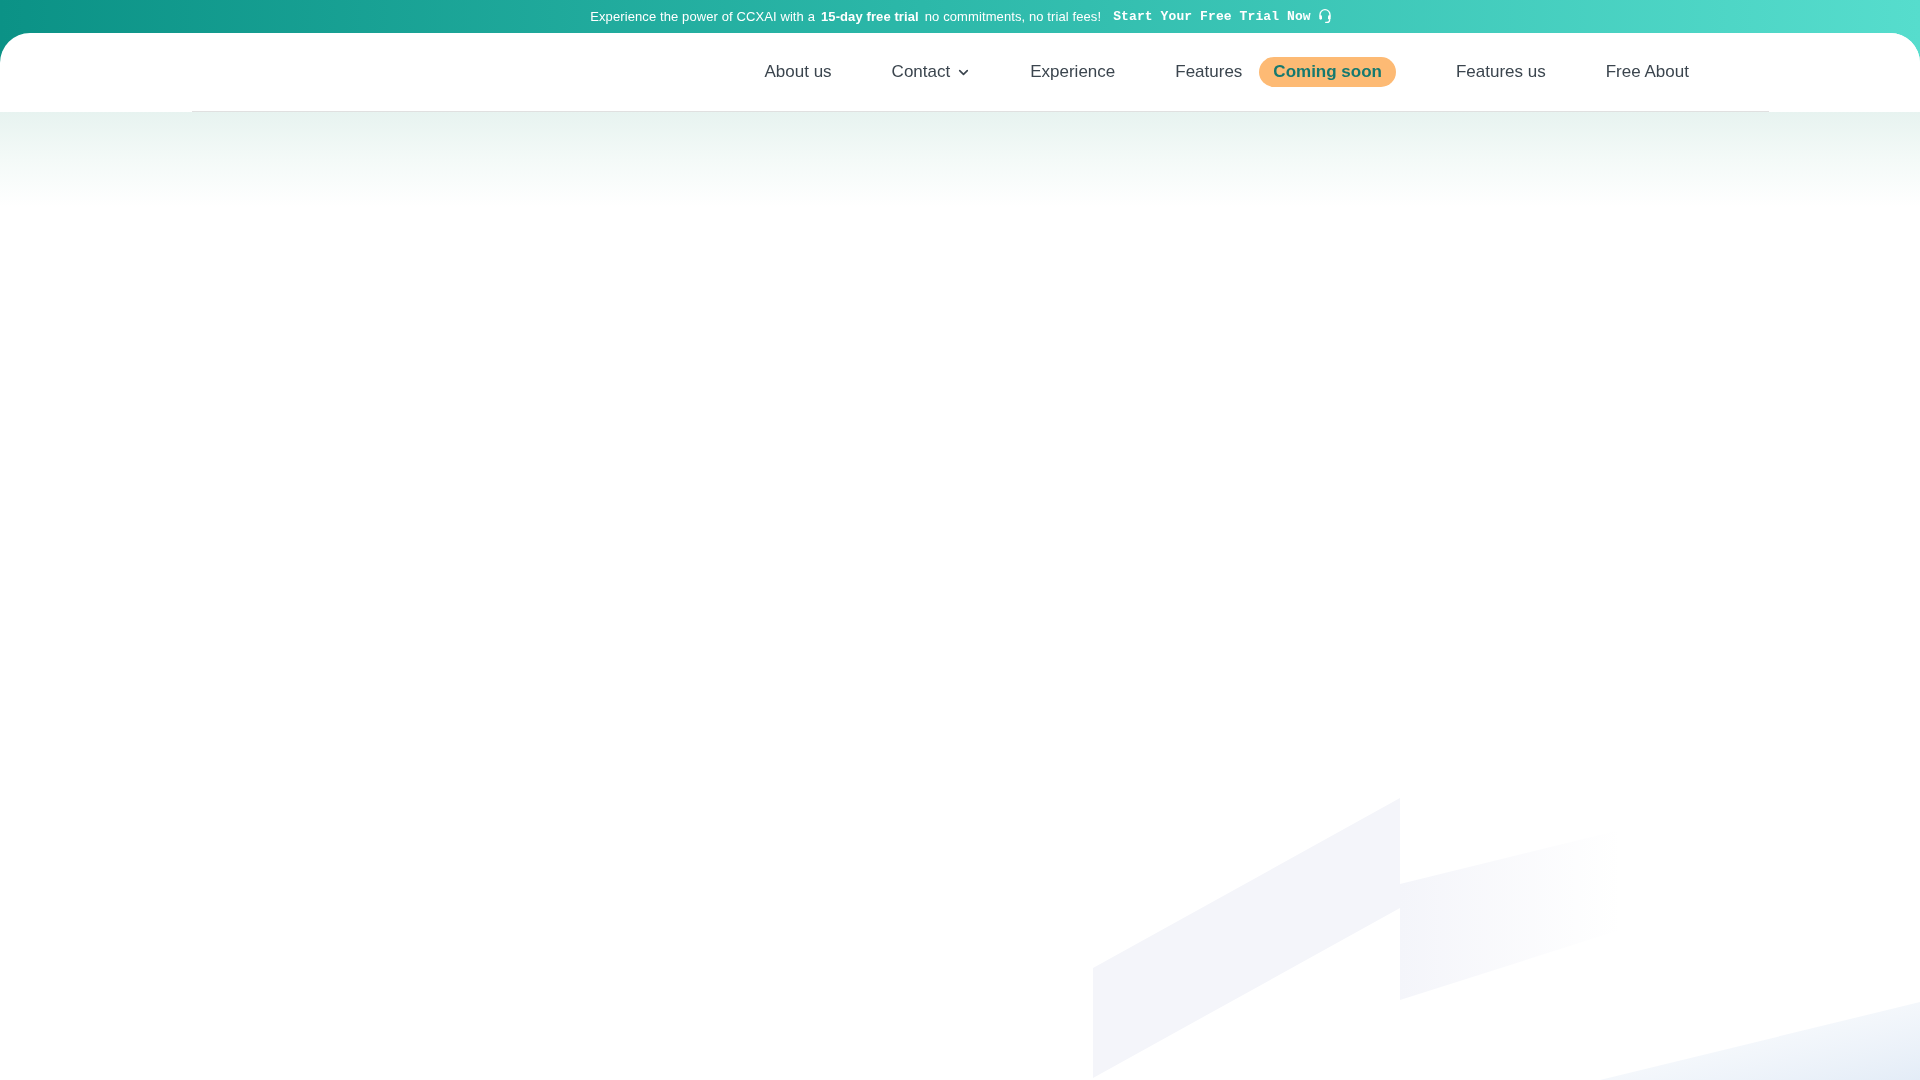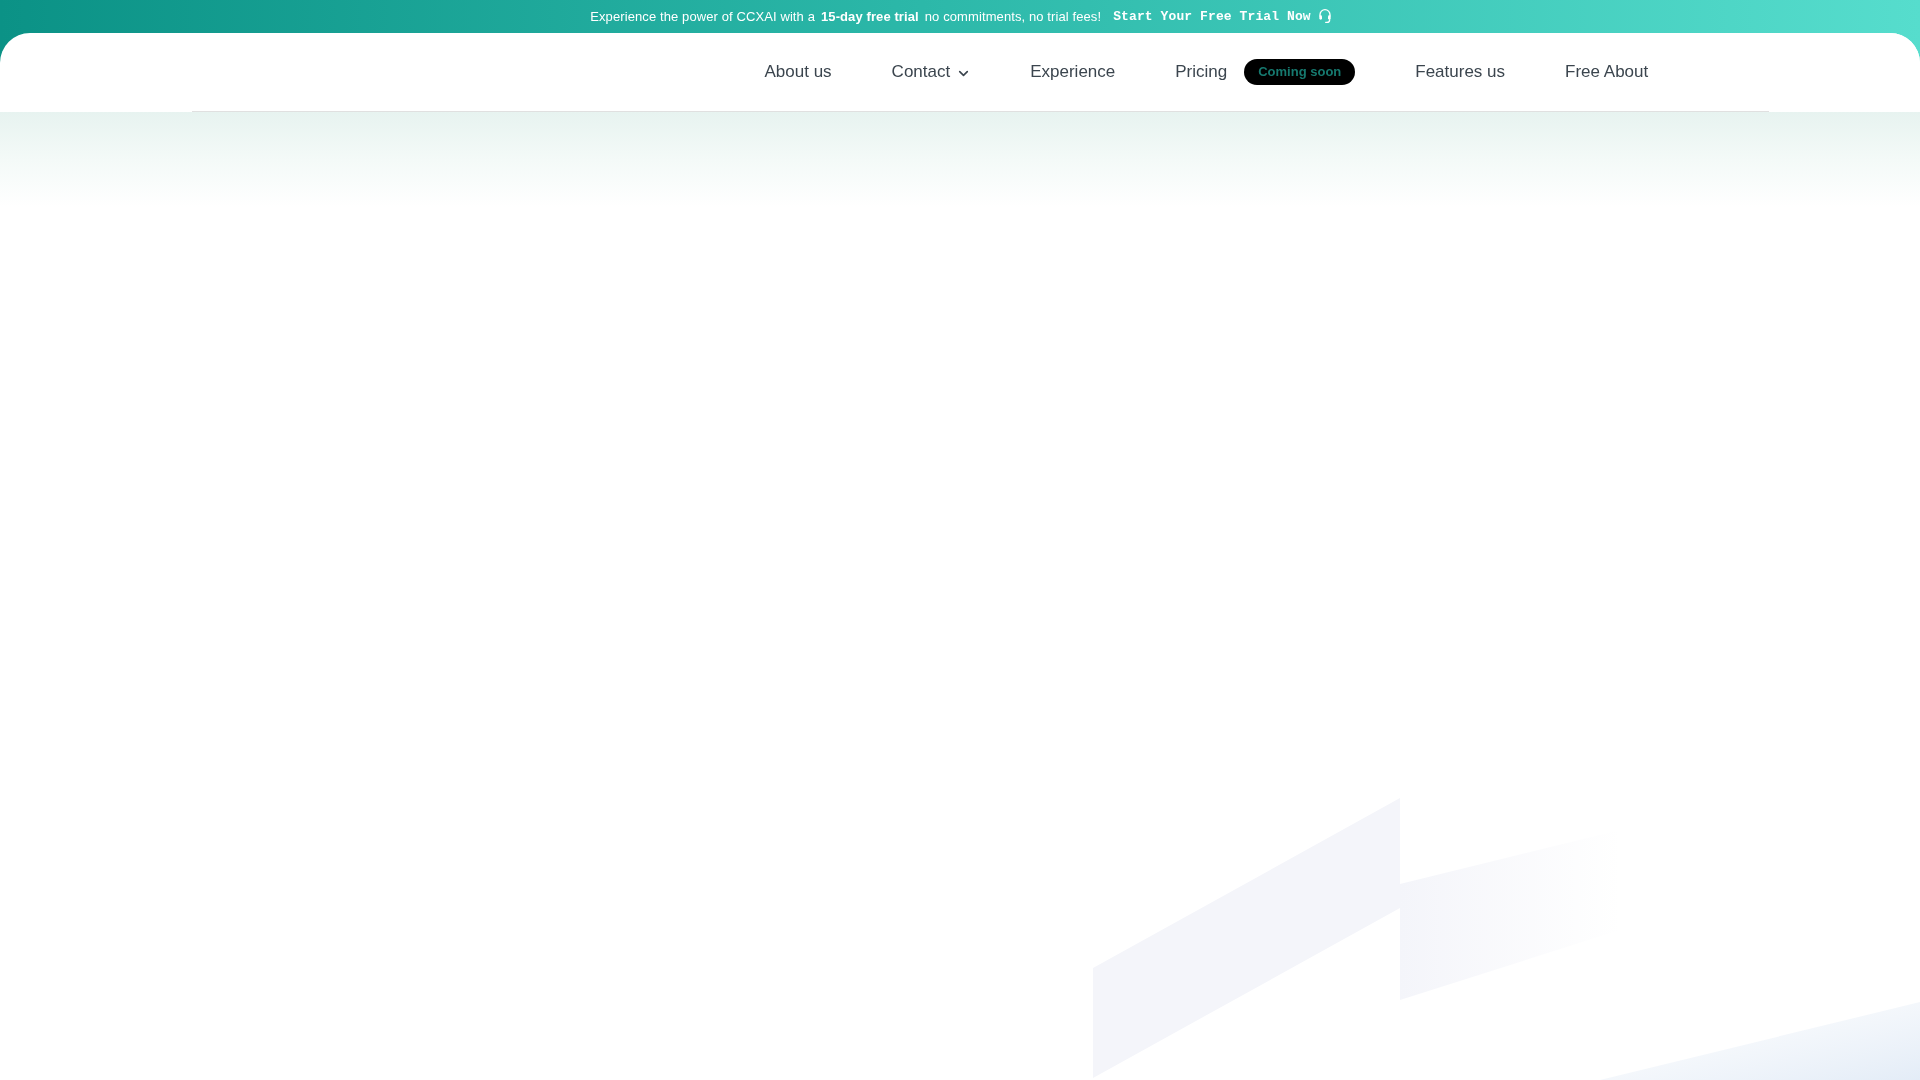--- a/index.html
+++ b/index.html
@@ -51,22 +51,22 @@
   .logo-slot { width: 573px; height: 46px; flex: 0 0 auto; }
   .nav-menu { display: flex; align-items: center; gap: 60px; }
   .nav-link {
     display: inline-flex; align-items: center; gap: 7px;
     font-size: 17px; font-weight: 500; color: #3b454e;
     text-decoration: none; cursor: pointer; white-space: nowrap;
   }
   .chevron { display: inline-flex; margin-top: 2px; }
   .badge {
     display: inline-block; margin-left: 10px;
-    background: #000000; color: #16796f;
-    font-size: 13px; font-weight: 600;
+    background: #fdba74; color: #16796f;
+    font-size: 17px; font-weight: 600;
     padding: 5px 14px; border-radius: 999px; line-height: 1.2;
   }
 
   
   .hero {
     position: absolute; top: 79px; left: 0; right: 0; bottom: 0;
     background: linear-gradient(180deg, #e7f3f0 0px, #f4faf8 48px, #ffffff 95px);
   }
   .decor-svg {
     position: absolute; inset: 0; width: 100%; height: 100%;
@@ -115,21 +115,21 @@
                 <path d="M2.5 4.25 6 7.75l3.5-3.5" stroke="#3b454e" stroke-width="1.5" stroke-linecap="round" stroke-linejoin="round"></path>
               </svg>
             </span>
           </a>
 
           <a class="nav-link">
             <span>Experience</span>
           </a>
 
           <a class="nav-link">
-            <span>Pricing</span>
+            <span>Features</span>
             <span class="badge">Coming soon</span>
           </a>
 
           <a class="nav-link">
             <span>Features us</span>
           </a>
 
           <a class="nav-link">
             <span>Free About</span>
           </a>

